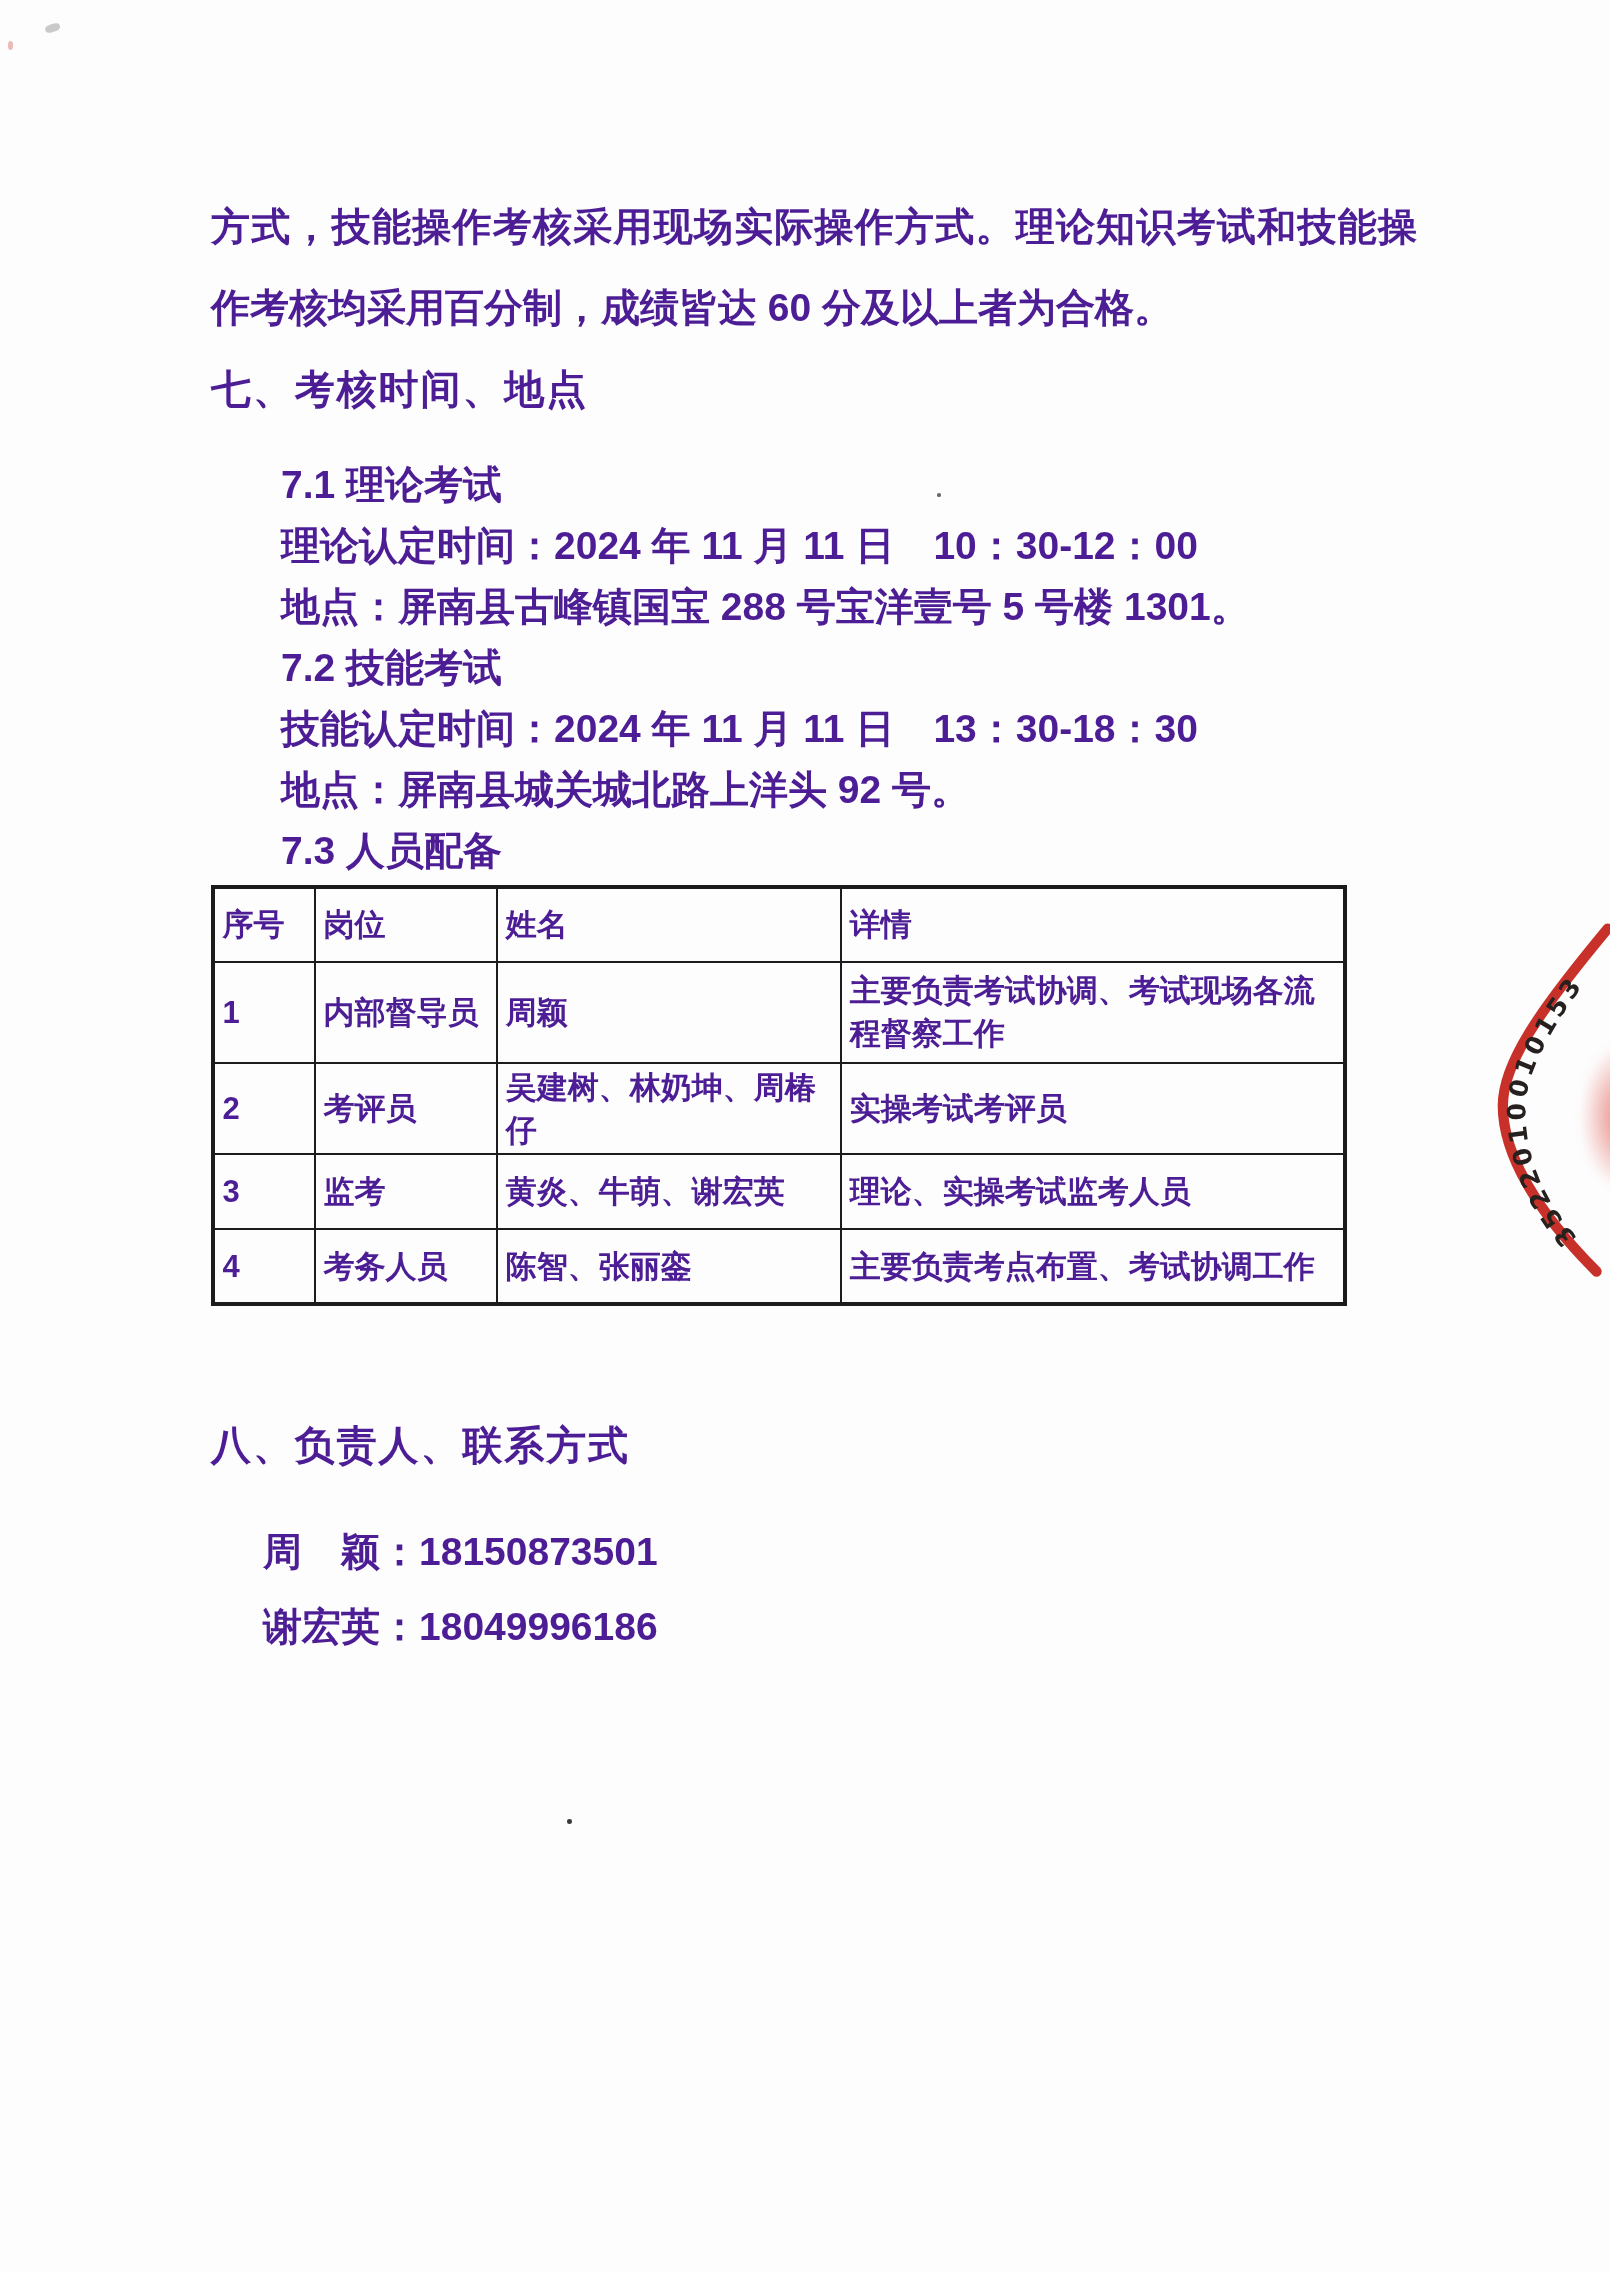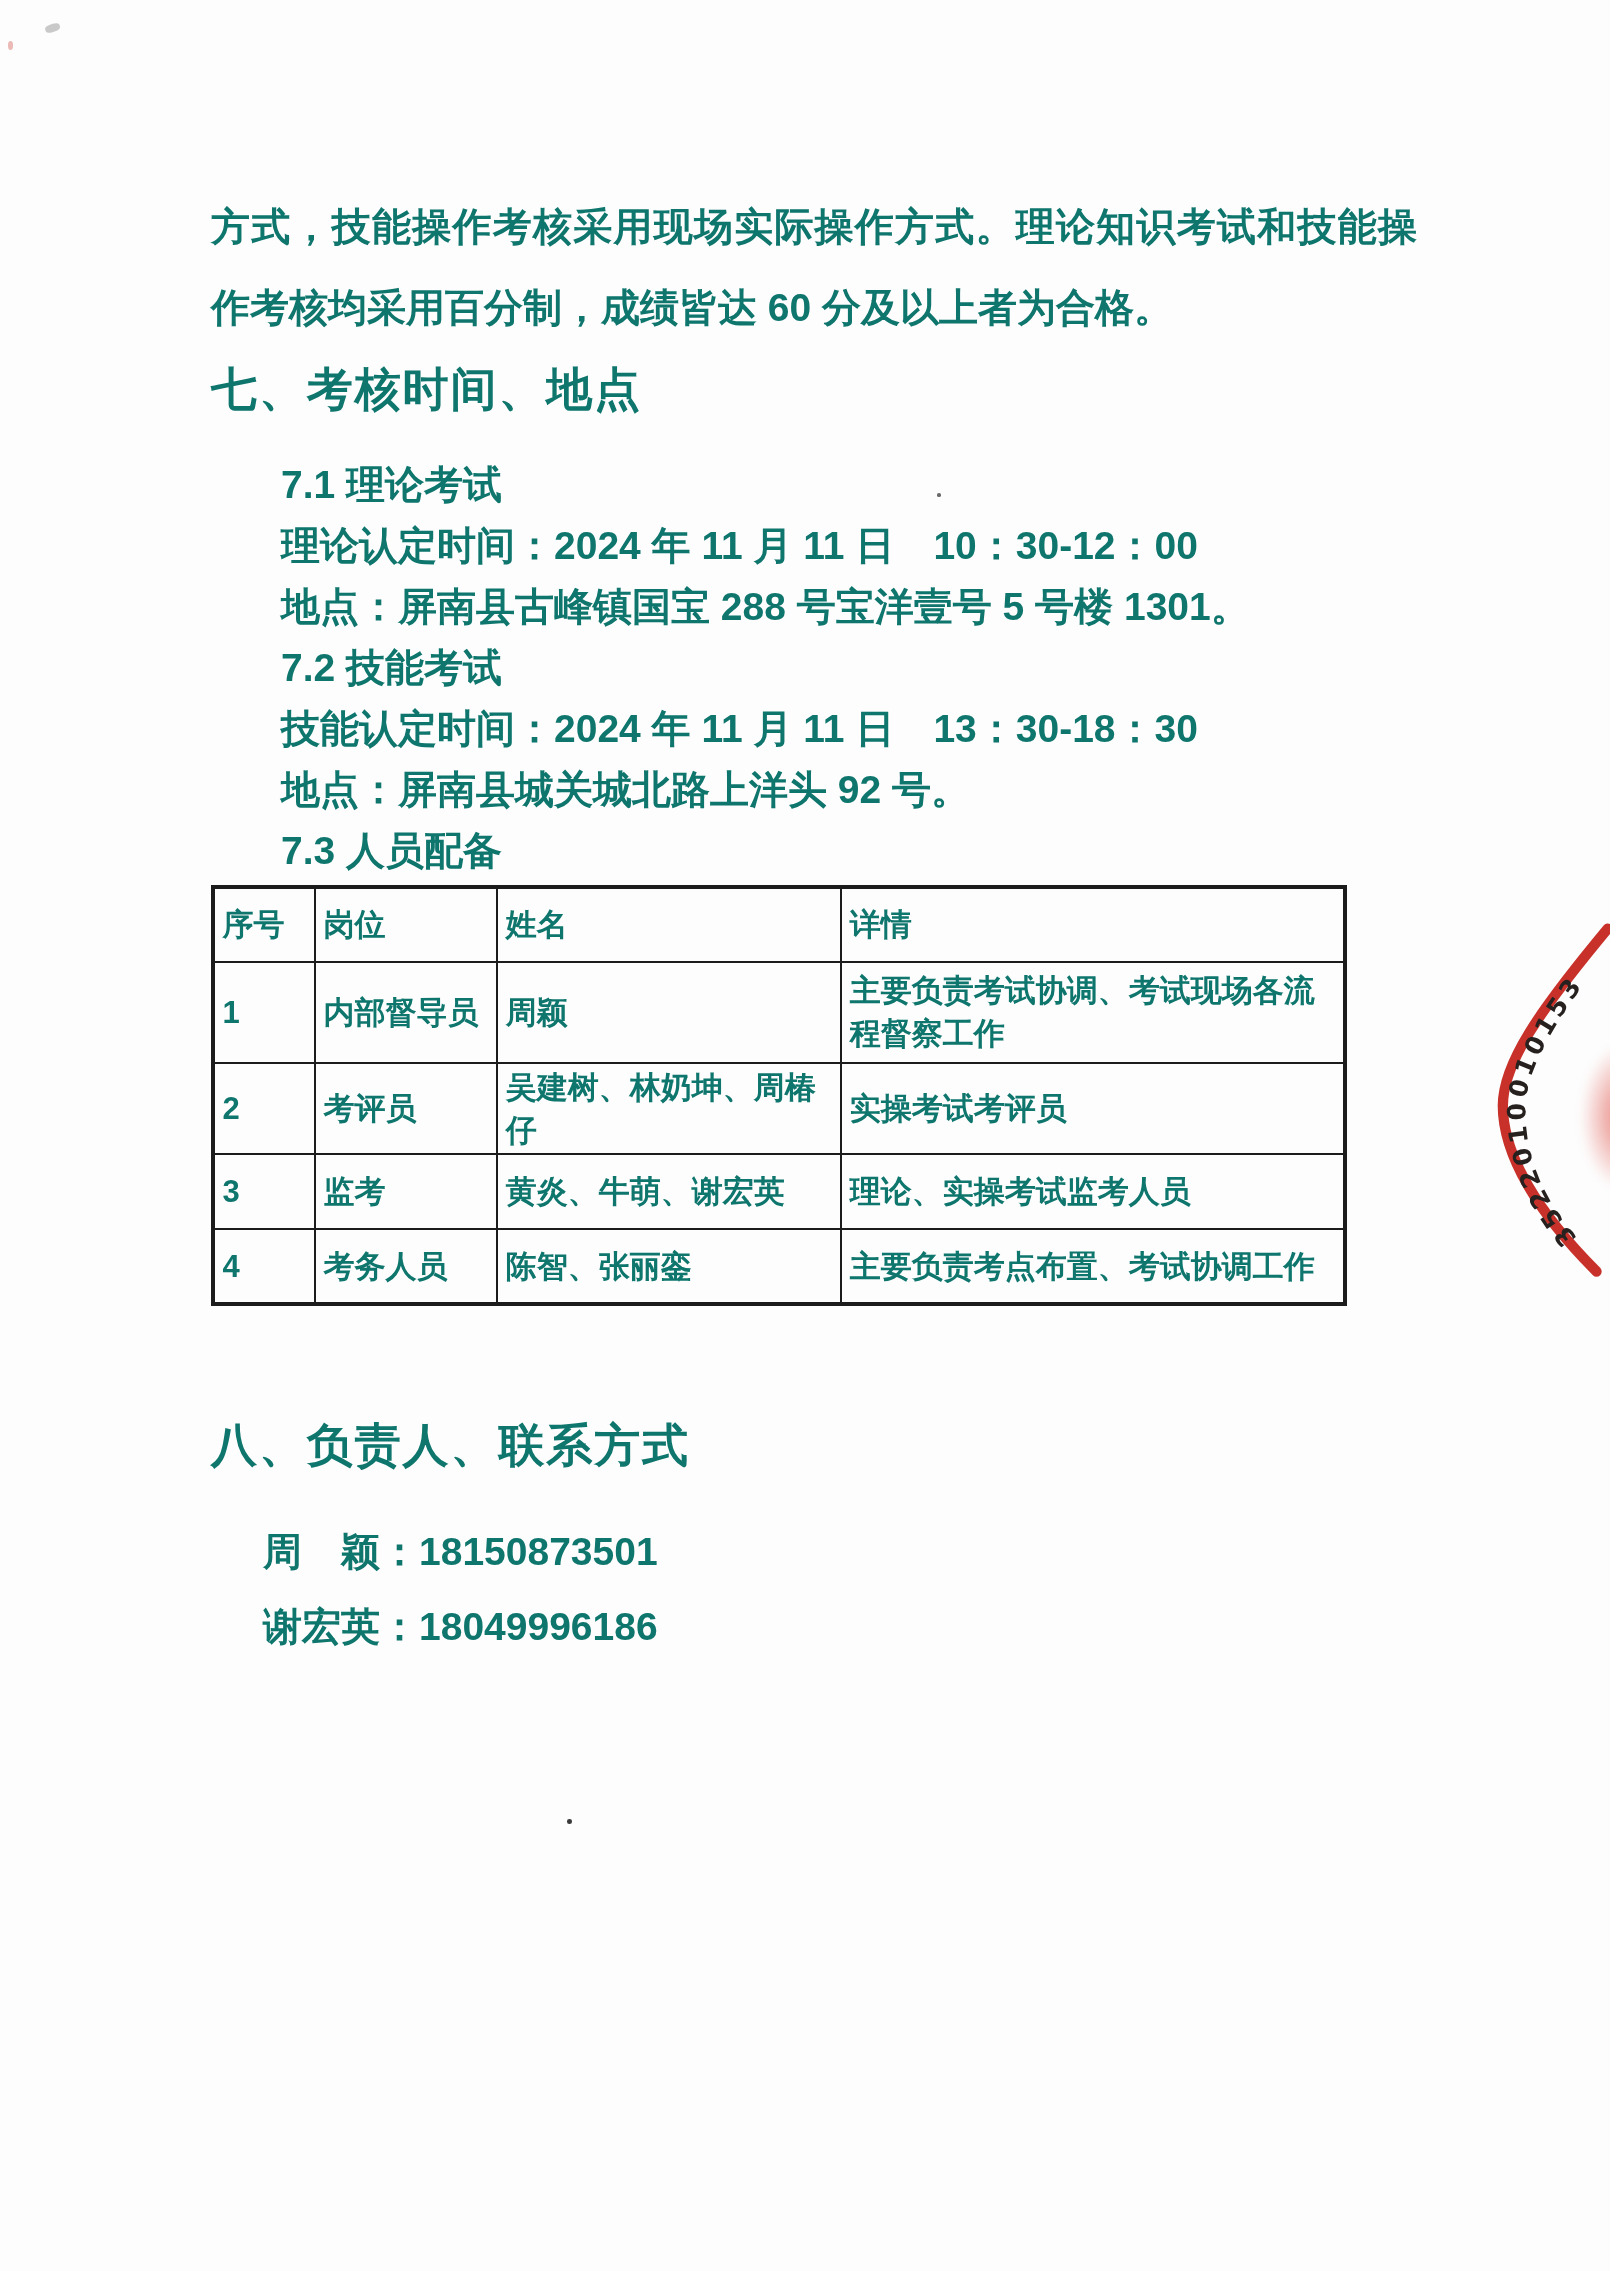--- a/index.html
+++ b/index.html
@@ -2,29 +2,29 @@
 <html lang="zh" style="font-size:15px"><head>
 <meta charset="utf-8">
 <style>
   html,body{margin:0;padding:0;}
   #page{
     position:relative;
     width:1610px;height:2271px;
     background:#fdfdfd;
     overflow:hidden;
     font-family:"Liberation Sans","DejaVu Sans",sans-serif;
-    color:#0f766e;
+    color:#4c1d95;
   }
   .content{
     position:absolute;left:211px;top:0;width:1206px;
     font-weight:600;
   }
   .para{margin-top:186px;font-size:39px;line-height:81px;}
   .para .l1{text-align:justify;text-align-last:justify;}
-  .h-sec{margin-top:13px;font-size:46px;line-height:56px;font-weight:700;letter-spacing:1.9px;}
+  .h-sec{margin-top:13px;font-size:40px;line-height:56px;font-weight:700;letter-spacing:1.9px;}
   .block7{margin-top:37px;margin-left:70px;font-size:39px;line-height:61px;}
   .staff-table{
     border-collapse:collapse;margin-top:3.7px;
     width:1136px;table-layout:fixed;
     font-size:31px;font-weight:600;
     border:4.7px solid #1c1c1c;
   }
   .staff-table td,.staff-table th{
     border:2.8px solid #1c1c1c;
     text-align:left;vertical-align:middle;

